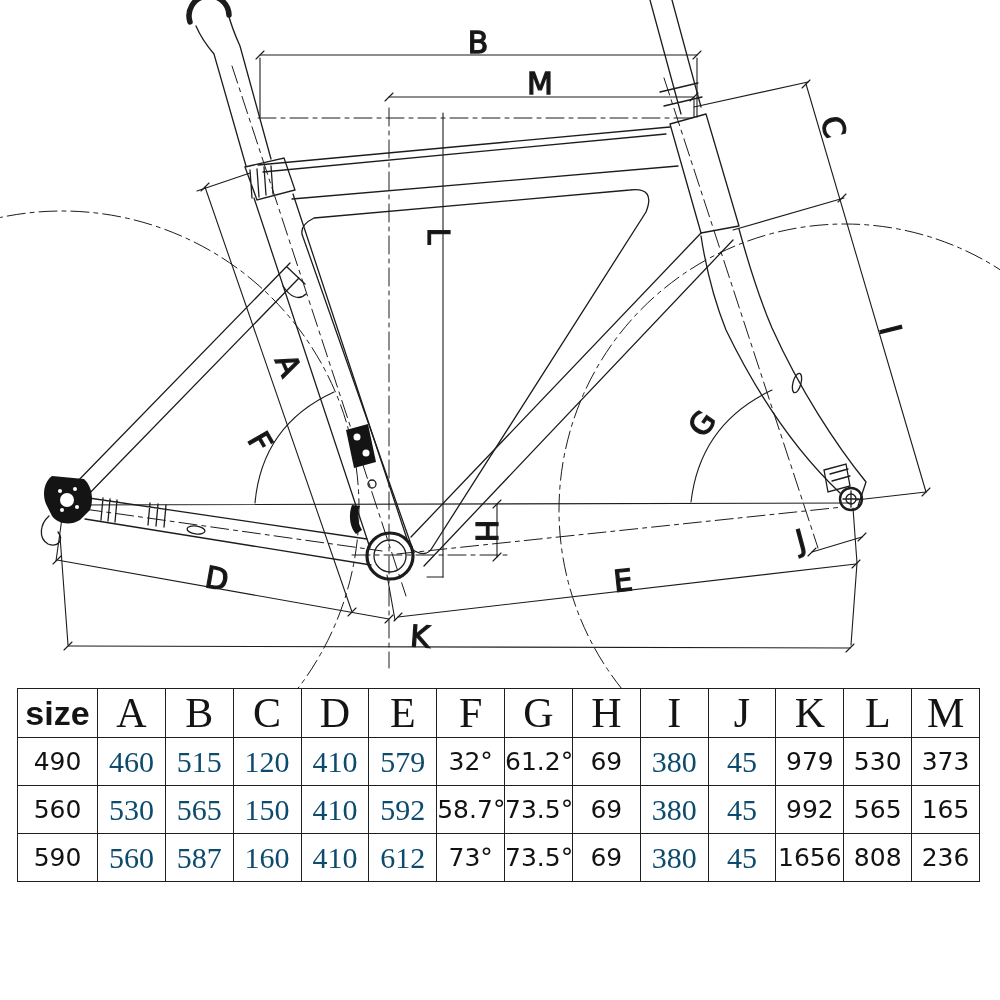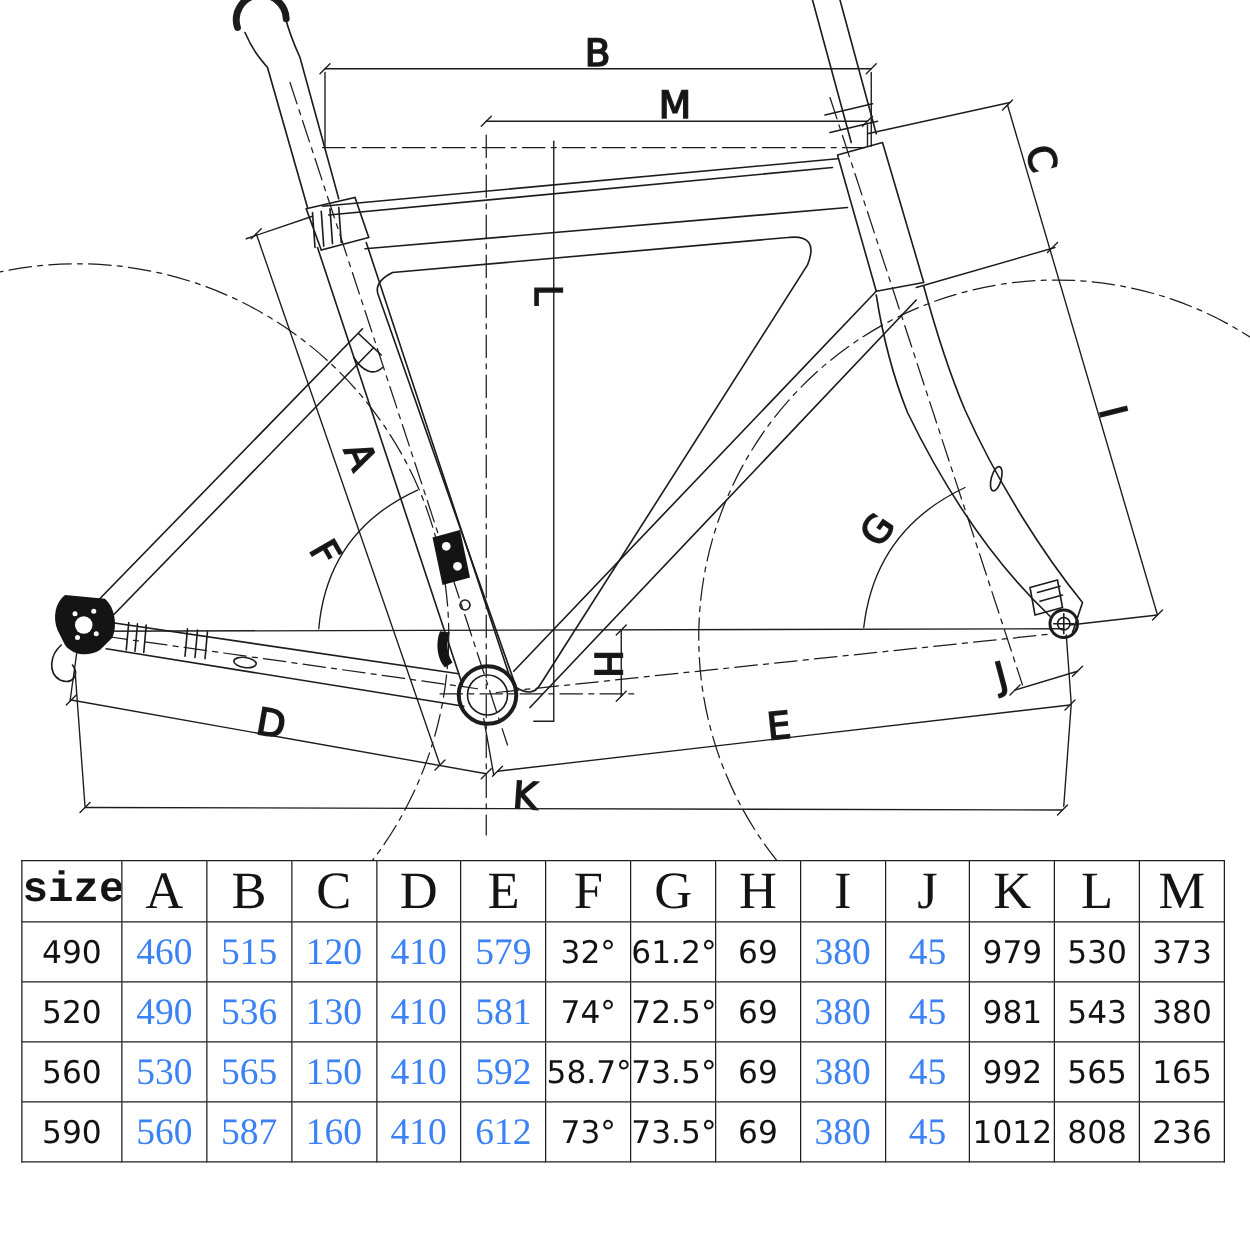--- a/index.html
+++ b/index.html
@@ -6,23 +6,23 @@
   #page{position:relative;width:1000px;height:1000px;background:#fff;overflow:hidden;
         font-family:"DejaVu Sans",sans-serif;color:#141414;}
   #drawing{position:absolute;left:0;top:0;}
   .dim-label{font-family:"DejaVu Sans",sans-serif;font-size:30px;fill:#141414;}
   #geo-table{position:absolute;left:17px;top:688px;width:963px;border-collapse:collapse;
              table-layout:fixed;background:#fff;}
   #geo-table td,#geo-table th{border:1.5px solid #1f1f1f;text-align:center;vertical-align:middle;
              padding:0;overflow:hidden;white-space:nowrap;}
   #geo-table tr{height:48px;}
   #geo-table tr.hdr{height:49px;}
-  .size-h{font-family:Liberation Mono, monospace;font-weight:bold;font-size:34px;}
+  .size-h{font-family:Liberation Sans, sans-serif;font-weight:bold;font-size:34px;}
   .letter{font-family:"Liberation Serif",serif;font-weight:normal;font-size:42px;}
-  .v-serif{font-family:"Liberation Serif",serif;font-size:30px;color:#3b82f6;}
+  .v-serif{font-family:"Liberation Serif",serif;font-size:30px;color:#0c4a6e;}
   .v-sans{font-family:"DejaVu Sans",sans-serif;font-size:25px;color:#121212;}
 </style>
 </head>
 <body>
 
 <div id="page">
 
 <svg id="drawing" width="1000" height="688" viewBox="0 0 1000 688" fill="none" stroke="#1c1c1c" stroke-width="1.3" stroke-linecap="round">
 
   <g stroke-width="1" stroke-dasharray="18 5 4 5">
@@ -162,36 +162,20 @@
     <td class="v-sans">32°</td>
     <td class="v-sans">61.2°</td>
     <td class="v-sans">69</td>
     <td class="v-serif">380</td>
     <td class="v-serif">45</td>
     <td class="v-sans">979</td>
     <td class="v-sans">530</td>
     <td class="v-sans">373</td>
   </tr>
   <tr>
-    <td class="v-sans">520</td>
-    <td class="v-serif">490</td>
-    <td class="v-serif">536</td>
-    <td class="v-serif">130</td>
-    <td class="v-serif">410</td>
-    <td class="v-serif">581</td>
-    <td class="v-sans">74°</td>
-    <td class="v-sans">72.5°</td>
-    <td class="v-sans">69</td>
-    <td class="v-serif">380</td>
-    <td class="v-serif">45</td>
-    <td class="v-sans">981</td>
-    <td class="v-sans">543</td>
-    <td class="v-sans">380</td>
-  </tr>
-  <tr>
     <td class="v-sans">560</td>
     <td class="v-serif">530</td>
     <td class="v-serif">565</td>
     <td class="v-serif">150</td>
     <td class="v-serif">410</td>
     <td class="v-serif">592</td>
     <td class="v-sans">58.7°</td>
     <td class="v-sans">73.5°</td>
     <td class="v-sans">69</td>
     <td class="v-serif">380</td>
@@ -205,20 +189,20 @@
     <td class="v-serif">560</td>
     <td class="v-serif">587</td>
     <td class="v-serif">160</td>
     <td class="v-serif">410</td>
     <td class="v-serif">612</td>
     <td class="v-sans">73°</td>
     <td class="v-sans">73.5°</td>
     <td class="v-sans">69</td>
     <td class="v-serif">380</td>
     <td class="v-serif">45</td>
-    <td class="v-sans">1012</td>
+    <td class="v-sans">1656</td>
     <td class="v-sans">808</td>
     <td class="v-sans">236</td>
   </tr>
 </tbody>
     </table>
 
 </div>
 
 </body></html>

